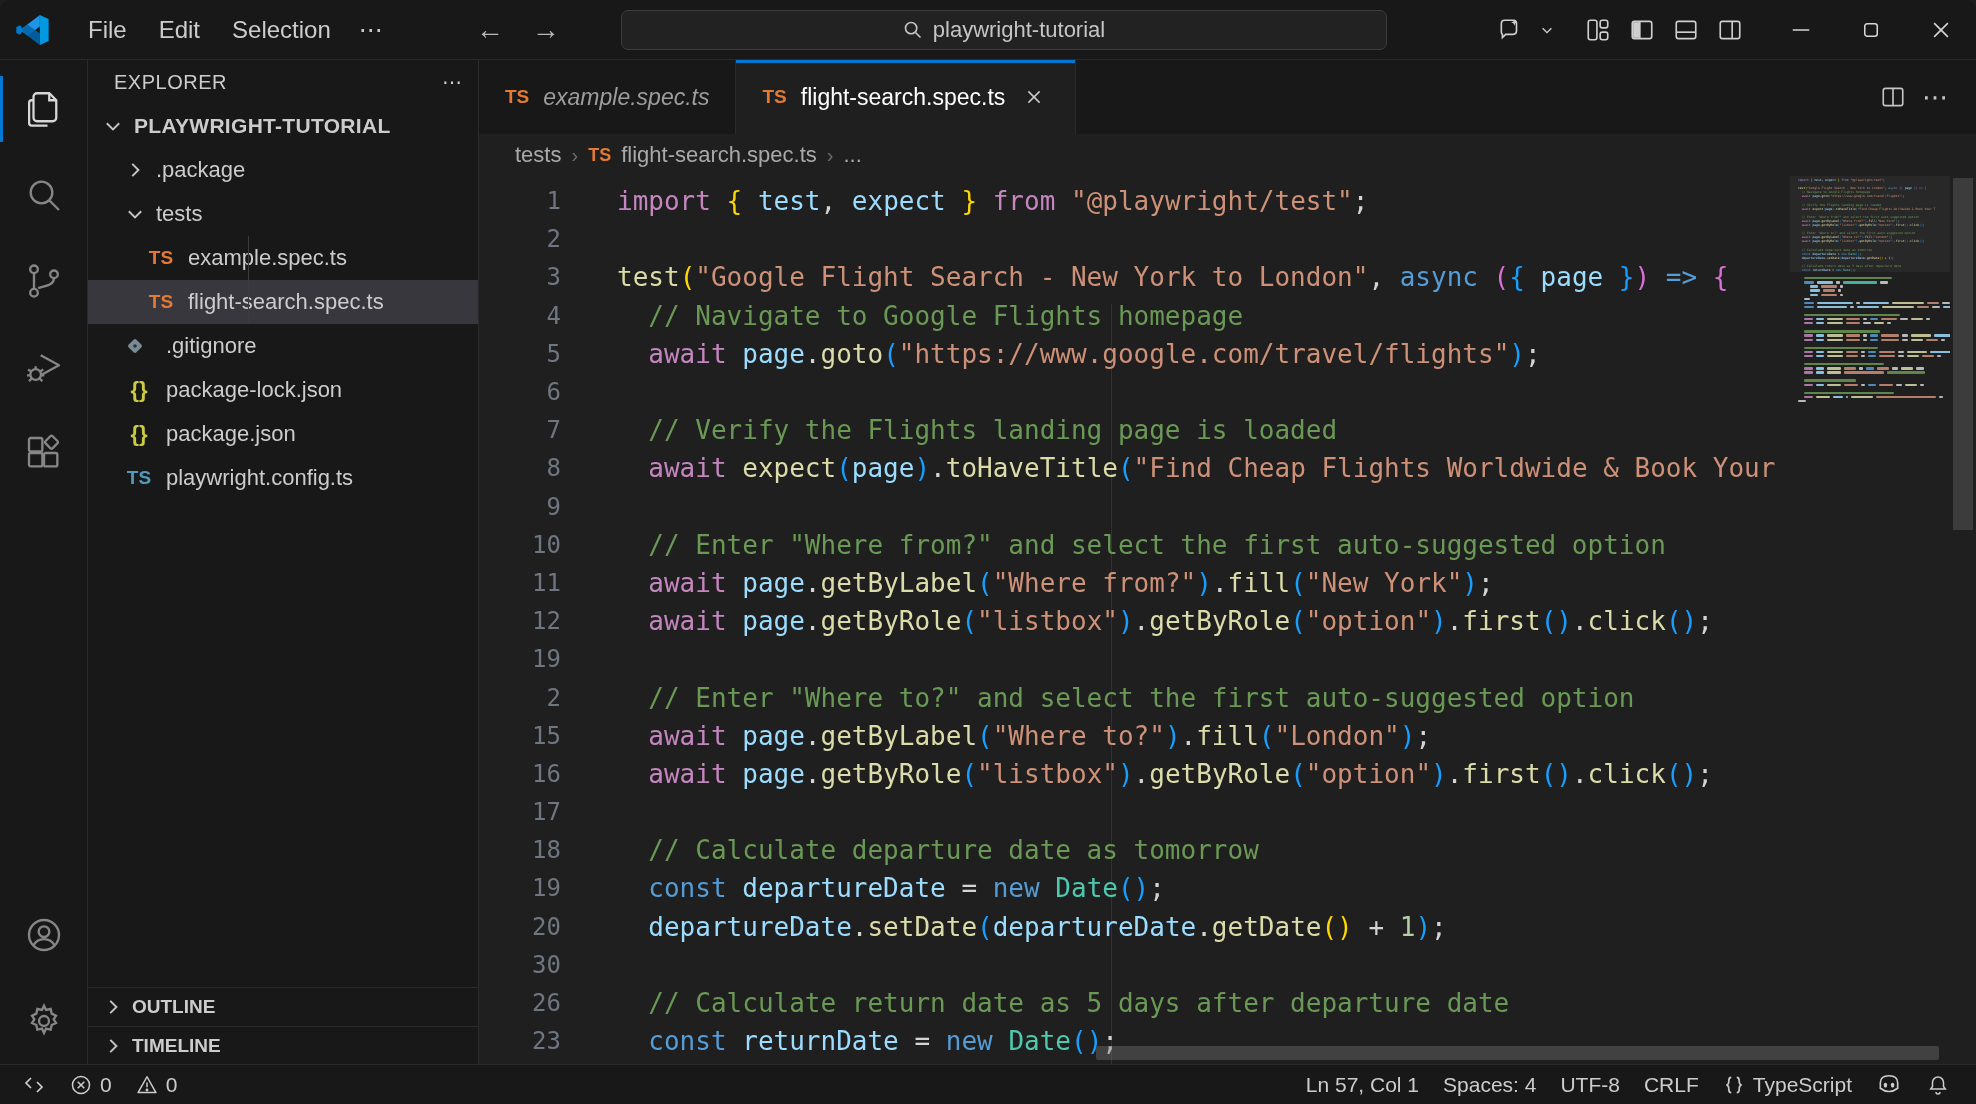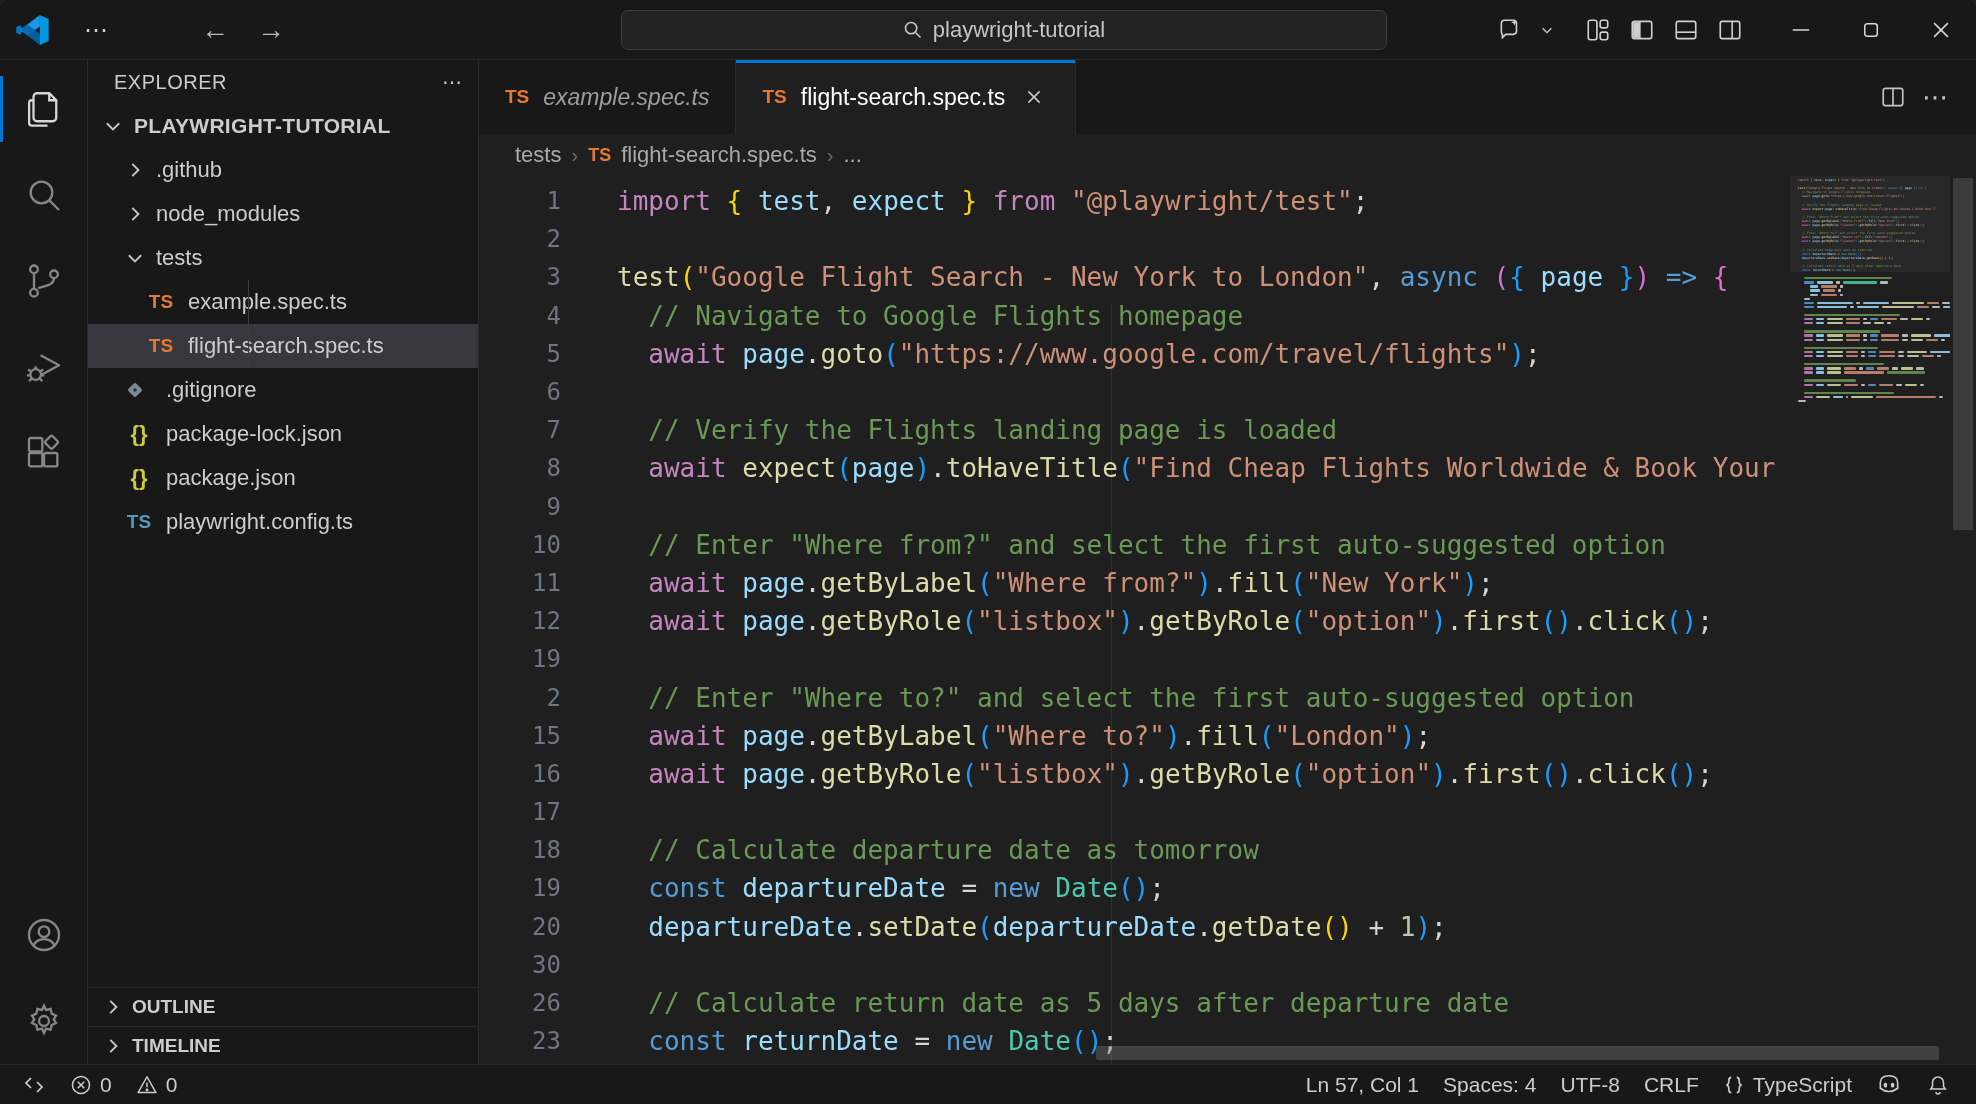--- a/index.html
+++ b/index.html
@@ -97,20 +97,25 @@
     <div class="tb-logo">
       <svg viewBox="0 0 100 100" width="34" height="34">
         <path fill="#2489ca" d="M0.5 37.4 L12 32 L71 77 L96 65 L96 35 L71 23 L12 68 L0.5 62.6 L0.5 37.4" opacity="0"></path>
         <path fill="#007acc" d="M96 18 L96 82 L70 94 L12 63 L1 68 L1 32 L12 37 L70 6 Z M14 50 L38 68 L70 26 L70 74 L14 50" opacity="0"></path>
         <path fill="#0098e0" d="M70 6 L96 18 L96 82 L70 94 Z"></path>
         <path fill="#1f9cf0" d="M70 6 L70 40 L34 66 L12 50 L70 6 Z" opacity="0.95"></path>
         <path fill="#0065a9" d="M70 94 L70 60 L34 34 L12 50 L70 94 Z" opacity="0.9"></path>
         <path fill="#007acc" d="M12 36 L1 41 L1 59 L12 64 L22 50 Z"></path>
       </svg>
     </div>
+    <div id="menubar" style="display: flex;">
+        <div class="menu-item">File</div>
+        <div class="menu-item">Edit</div>
+        <div class="menu-item">Selection</div>
+      </div>
     <div class="menu-dots">⋯</div>
     <div class="nav-arrows">
       <div class="nav-arrow">←</div>
       <div class="nav-arrow">→</div>
     </div>
     <div id="searchbox">
       <span class="sb-ico">
         <svg width="20" height="20" viewBox="0 0 16 16" fill="none" stroke="#c5c5c5" stroke-width="1.3">
             <circle cx="6.5" cy="6.5" r="4.5"></circle>
             <line x1="10" y1="10" x2="14" y2="14"></line>
@@ -245,29 +250,21 @@
               </svg>
             </span>
             <span>PLAYWRIGHT-TUTORIAL</span>
           </div>
           <div class="tree-row" style="padding-left: 36px;">
             <span class="tree-chevron">
               <svg width="22" height="22" viewBox="0 0 16 16" fill="none" stroke="currentColor" stroke-width="1.4">
                 <path d="M6 3.5 L10.5 8 L6 12.5"></path>
               </svg>
             </span>
-            <span>.github</span>
-          </div>
-          <div class="tree-row" style="padding-left: 36px;">
-            <span class="tree-chevron">
-              <svg width="22" height="22" viewBox="0 0 16 16" fill="none" stroke="currentColor" stroke-width="1.4">
-                <path d="M6 3.5 L10.5 8 L6 12.5"></path>
-              </svg>
-            </span>
-            <span>node_modules</span>
+            <span>.package</span>
           </div>
           <div class="tree-row" style="padding-left: 36px;">
             <span class="tree-chevron">
               <svg width="22" height="22" viewBox="0 0 16 16" fill="none" stroke="currentColor" stroke-width="1.4">
                 <path d="M3.5 6 L8 10.5 L12.5 6"></path>
               </svg>
             </span>
             <span>tests</span>
           </div>
           <div class="tree-row" style="padding-left: 58px;">

